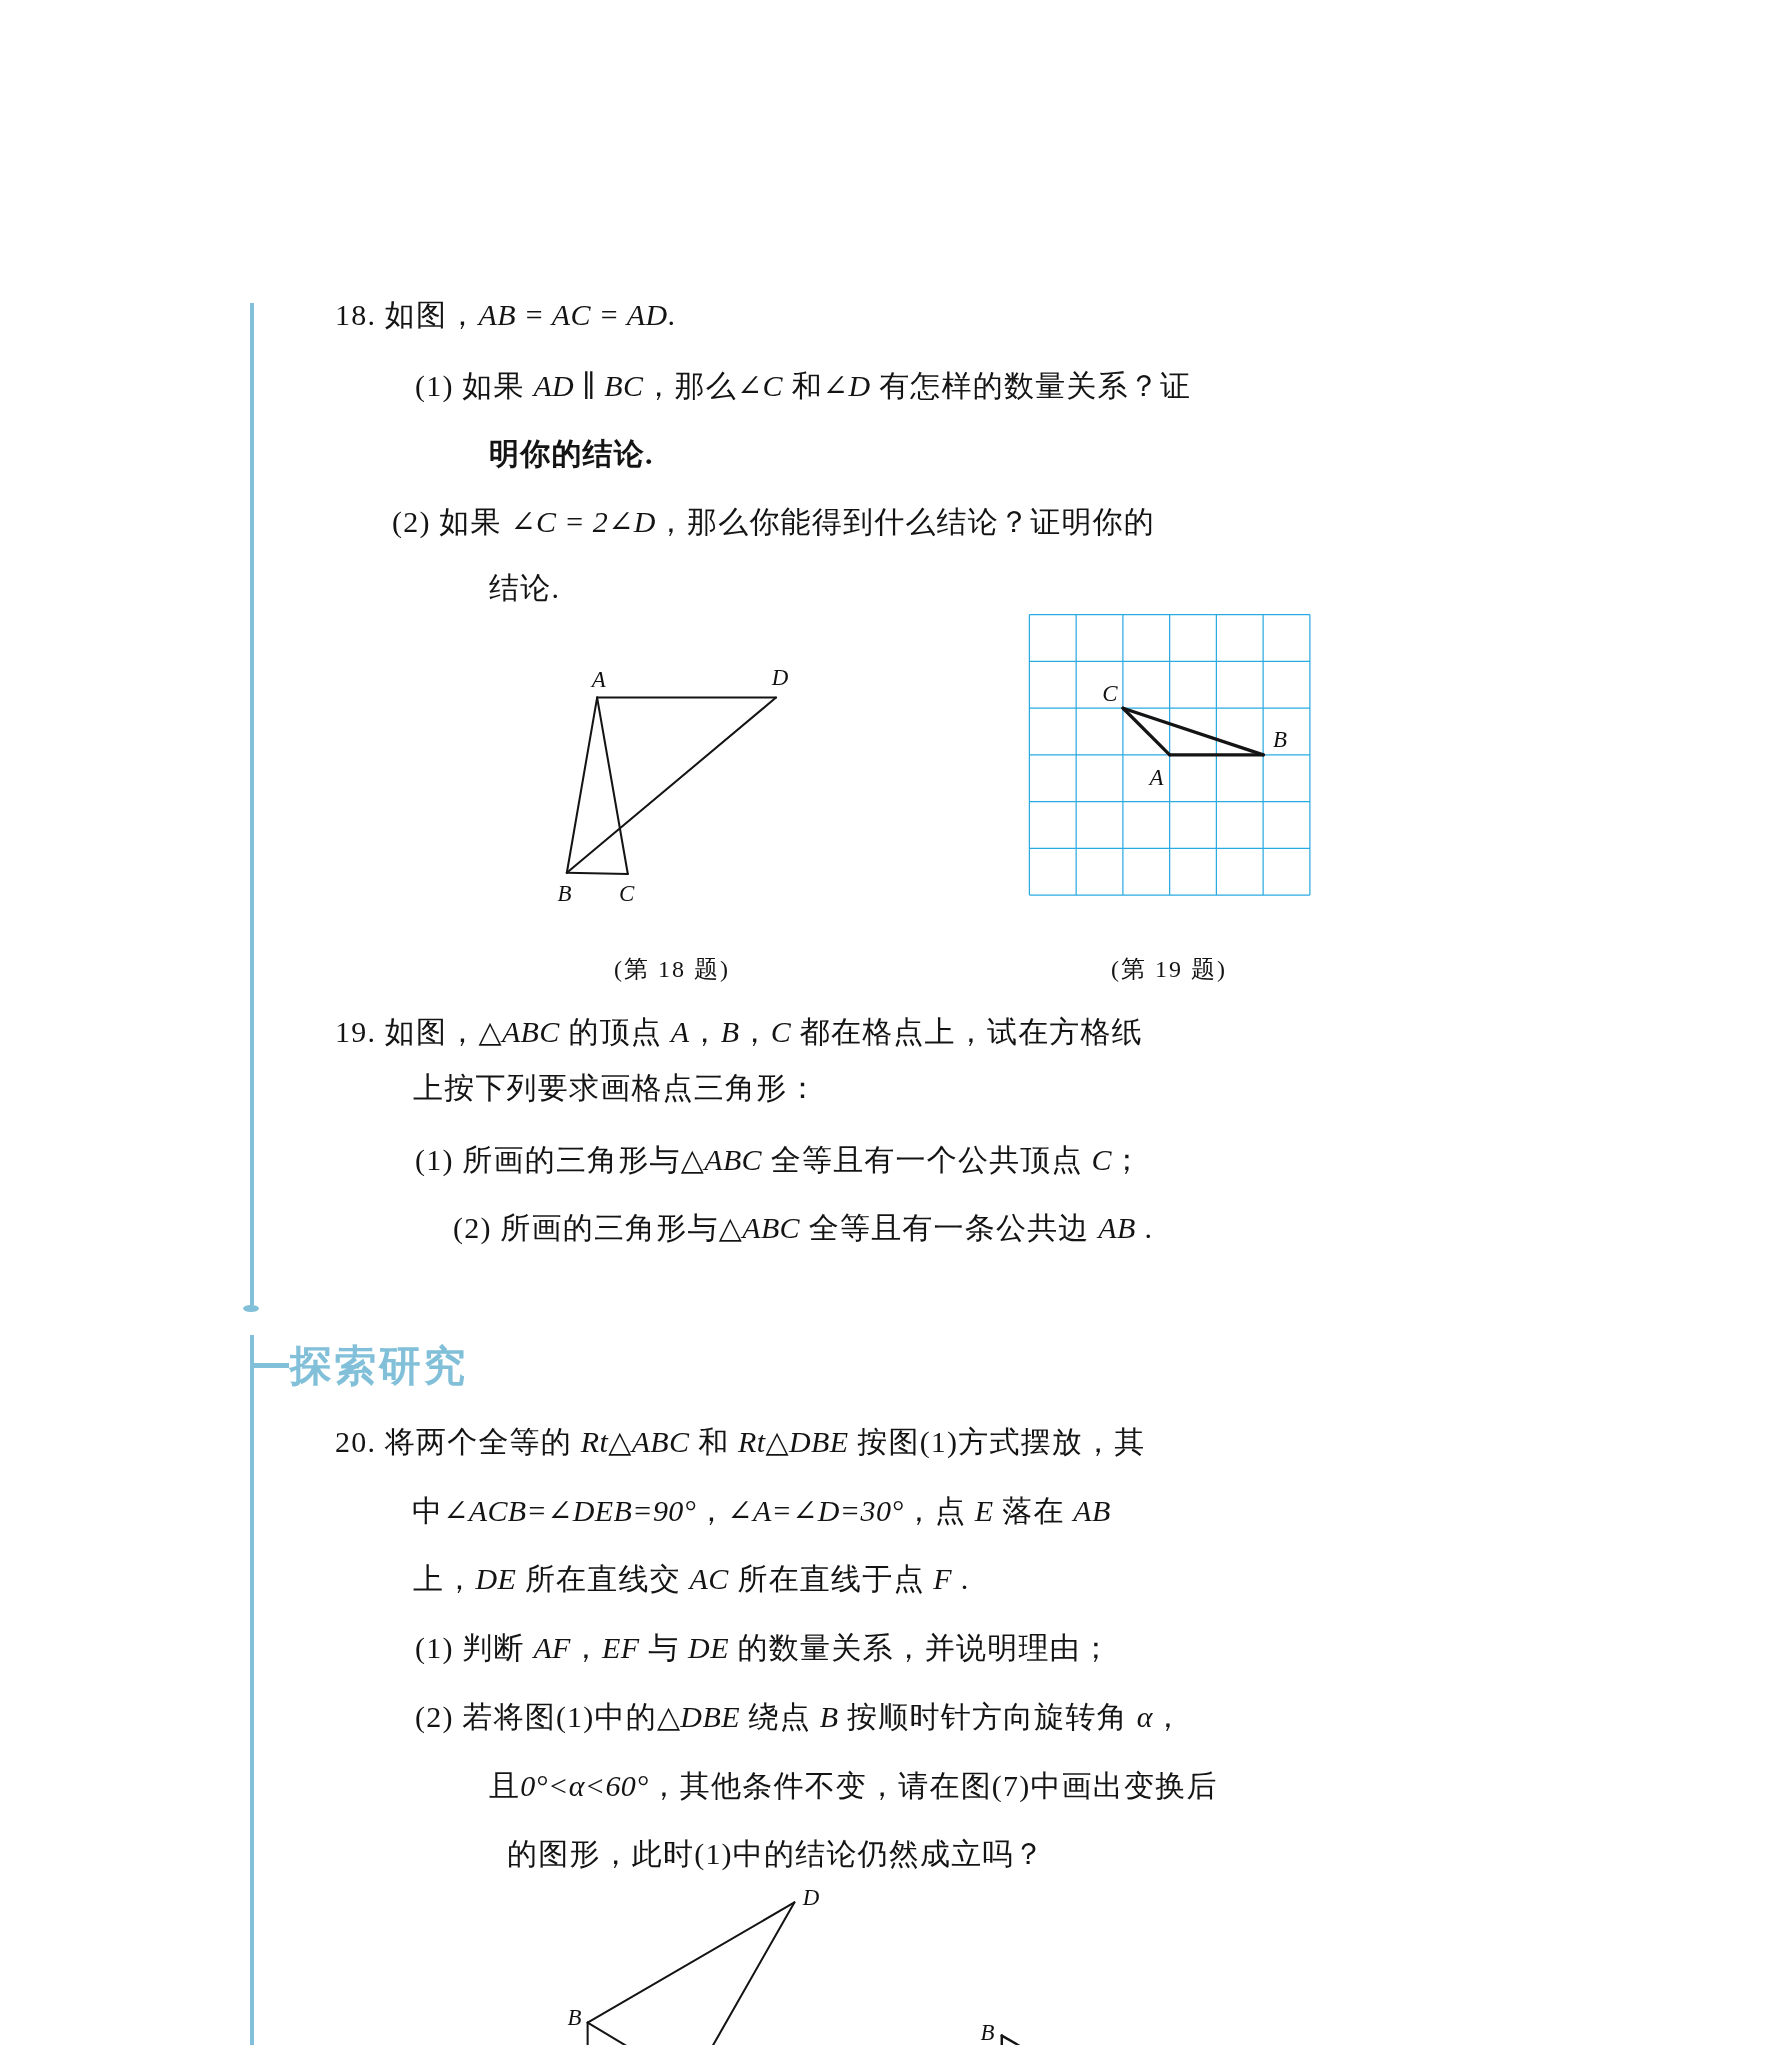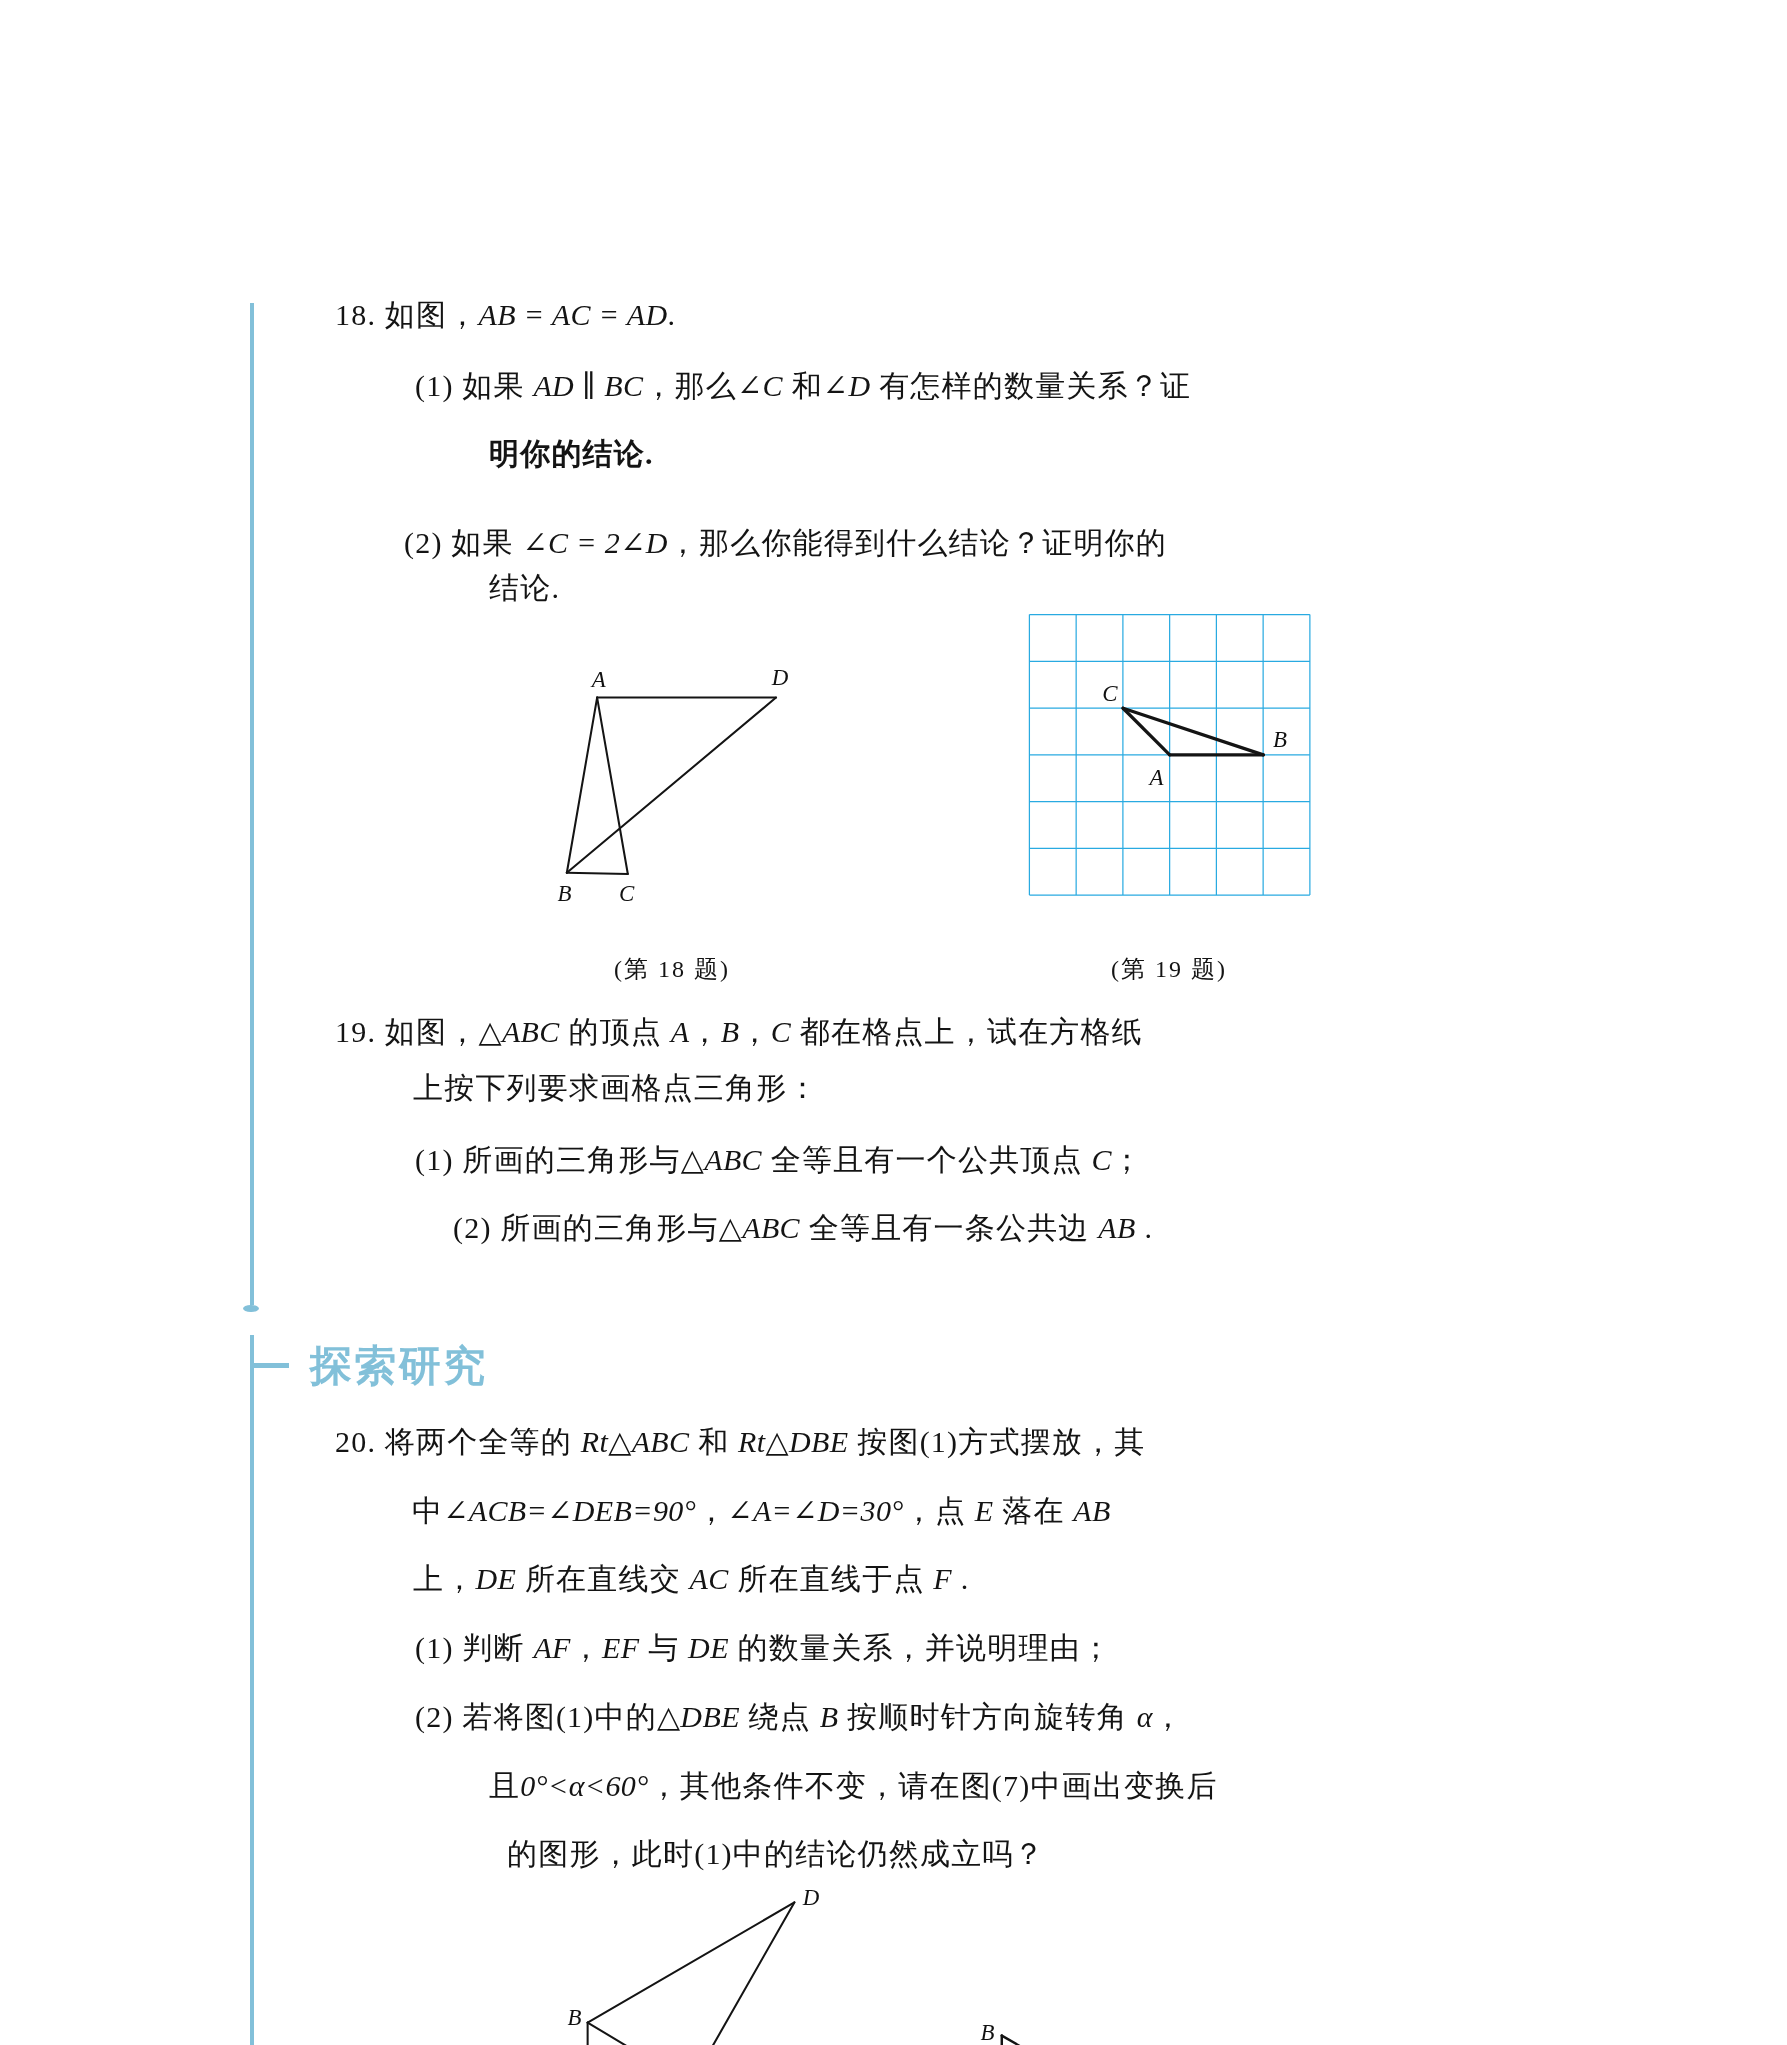--- a/index.html
+++ b/index.html
@@ -8,21 +8,21 @@
         font-family:"Liberation Serif","DejaVu Serif",serif;color:var(--ink);}
   .tline{position:absolute;font-size:30px;line-height:38px;letter-spacing:1.2px;white-space:pre;}
   .tline .math{font-style:italic;letter-spacing:0.4px;}
   svg[data-fig]{position:absolute;overflow:visible;}
   svg text{font:italic 56px "Liberation Serif","DejaVu Serif",serif;fill:#111;}
   .caption{position:absolute;transform:translateX(-50%);font-size:24px;letter-spacing:2px;white-space:pre;}
   .vline{position:absolute;left:250px;width:3.7px;background:var(--accent);}
   .vline-1{top:303px;height:1002px;}
   .vline-2{top:1335px;height:978px;}
   .vline-dot{position:absolute;left:243px;top:1305px;width:16.4px;height:7.4px;border-radius:50%;background:var(--accent);}
-  .section-header{position:absolute;left:251px;top:1343px;display:flex;align-items:center;gap:20px;}
+  .section-header{position:absolute;left:251px;top:1343px;display:flex;align-items:center;}
   .section-header .dash{display:inline-block;width:38px;height:5.7px;background:var(--accent);margin-right:0.8px;}
   .section-header .label{font-family:"Liberation Sans","DejaVu Sans",sans-serif;font-weight:bold;
        font-size:42px;color:var(--accent);letter-spacing:2.5px;line-height:45px;}
 </style>
 </head>
 <body>
 
 <div class="page">
 
   <div class="vline vline-1"></div>
@@ -31,21 +31,21 @@
 
   <div class="section-header">
     <span class="dash"></span>
     <span class="label">探索研究</span>
   </div>
 
   <div id="text-layer">
       <div class="tline" style="left: 335px; top: 296px;"><span>18. 如图，</span><span class="math">AB = AC = AD</span><span>.</span></div>
       <div class="tline" style="left: 415px; top: 367px;"><span>(1) 如果 </span><span class="math">AD ∥ BC</span><span>，那么</span><span class="math">∠C</span><span> 和</span><span class="math">∠D</span><span> 有怎样的数量关系？证</span></div>
       <div class="tline" style="left: 489px; top: 435px; font-weight: bold;"><span>明你的结论.</span></div>
-      <div class="tline" style="left: 404px; top: 503px; margin-top: 21px;"><span>(2) 如果 </span><span class="math">∠C = 2∠D</span><span>，那么你能得到什么结论？证明你的</span></div>
+      <div class="tline" style="left: 392px; top: 503px;"><span>(2) 如果 </span><span class="math">∠C = 2∠D</span><span>，那么你能得到什么结论？证明你的</span></div>
       <div class="tline" style="left: 489px; top: 569px;"><span>结论.</span></div>
       <div class="tline" style="left: 335px; top: 1013px;"><span>19. 如图，</span><span class="math">△ABC</span><span> 的顶点 </span><span class="math">A</span><span>，</span><span class="math">B</span><span>，</span><span class="math">C</span><span> 都在格点上，试在方格纸</span></div>
       <div class="tline" style="left: 413px; top: 1069px;"><span>上按下列要求画格点三角形：</span></div>
       <div class="tline" style="left: 415px; top: 1141px;"><span>(1) 所画的三角形与</span><span class="math">△ABC</span><span> 全等且有一个公共顶点 </span><span class="math">C</span><span>；</span></div>
       <div class="tline" style="left: 415px; top: 1209px; margin-left: 38px;"><span>(2) 所画的三角形与</span><span class="math">△ABC</span><span> 全等且有一条公共边 </span><span class="math">AB</span><span> .</span></div>
       <div class="tline" style="left: 335px; top: 1423px;"><span>20. 将两个全等的 </span><span class="math">Rt△ABC</span><span> 和 </span><span class="math">Rt△DBE</span><span> 按图(1)方式摆放，其</span></div>
       <div class="tline" style="left: 412px; top: 1492px;"><span>中</span><span class="math">∠ACB=∠DEB=90°</span><span>，</span><span class="math">∠A=∠D=30°</span><span>，点 </span><span class="math">E</span><span> 落在 </span><span class="math">AB</span></div>
       <div class="tline" style="left: 413px; top: 1560px;"><span>上，</span><span class="math">DE</span><span> 所在直线交 </span><span class="math">AC</span><span> 所在直线于点 </span><span class="math">F</span><span> .</span></div>
       <div class="tline" style="left: 415px; top: 1629px;"><span>(1) 判断 </span><span class="math">AF</span><span>，</span><span class="math">EF</span><span> 与 </span><span class="math">DE</span><span> 的数量关系，并说明理由；</span></div>
       <div class="tline" style="left: 415px; top: 1698px;"><span>(2) 若将图(1)中的</span><span class="math">△DBE</span><span> 绕点 </span><span class="math">B</span><span> 按顺时针方向旋转角 </span><span class="math">α</span><span>，</span></div>

